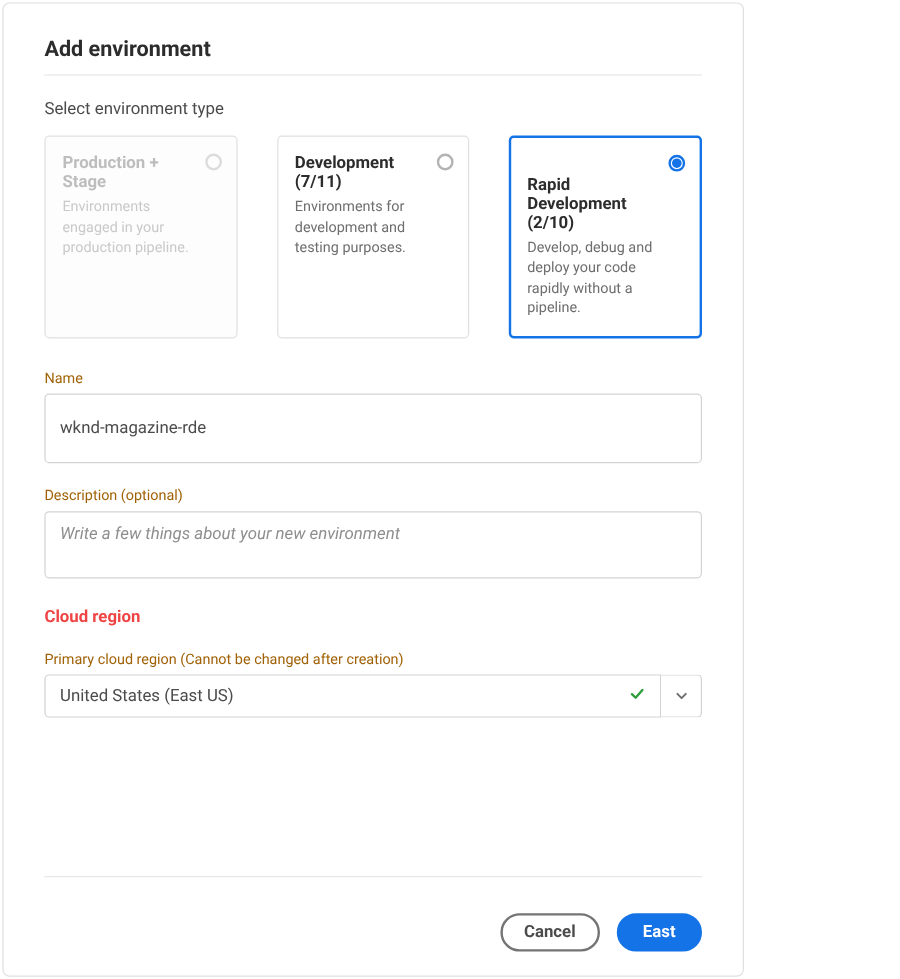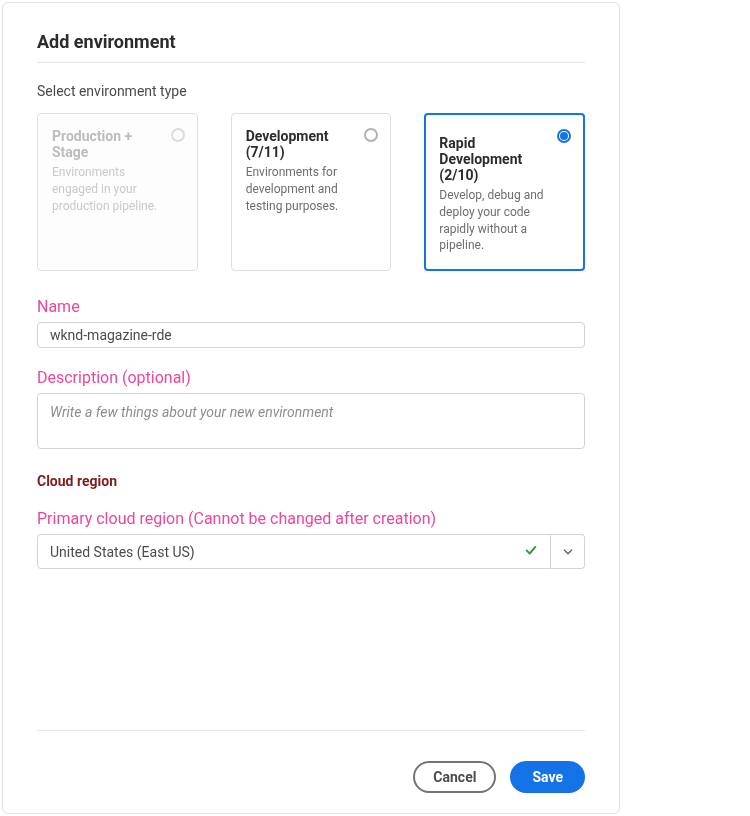--- a/index.html
+++ b/index.html
@@ -51,21 +51,21 @@
       position: relative;
       cursor: pointer;
       min-height: 82px;
     }
     .env-card.disabled {
       cursor: not-allowed;
       background: #fdfdfd;
     }
     .env-card.selected {
       border: 2px solid #1473e6;
-      padding: 20px 13px 15px 13px;
+      padding: 31px 13px 15px 13px;
     }
     .env-card-title {
       font-size: 14px;
       font-weight: 700;
       color: #2c2c2c;
       padding-right: 22px;
       margin-bottom: 4px;
     }
     .env-card.disabled .env-card-title {
       color: #bdbdbd;
@@ -101,29 +101,29 @@
       width: 8px;
       height: 8px;
       border-radius: 50%;
       background: #1473e6;
       display: none;
     }
     .env-card.selected .radio-inner {
       display: block;
     }
     .field-label {
-      font-size: 16px;
-      color: #ec4899;
+      font-size: 12px;
+      color: #a16207;
       margin-bottom: 6px;
     }
     .text-input {
       width: 100%;
       border: 1px solid #d3d3d3;
       border-radius: 4px;
-      padding: 4px 12px;
+      padding: 20px 12px;
       font-size: 14px;
       color: #4b4b4b;
       font-family: inherit;
       outline: none;
     }
     .textarea {
       width: 100%;
       border: 1px solid #d3d3d3;
       border-radius: 4px;
       padding: 10px 12px;
@@ -138,21 +138,21 @@
     .textarea::placeholder {
       color: #8e8e8e;
       font-style: italic;
     }
     .field-block {
       margin-bottom: 20px;
     }
     .section-heading {
       font-size: 14px;
       font-weight: 700;
-      color: #7f1d1d;
+      color: #ef4444;
       margin-bottom: 20px;
     }
     .select-wrapper {
       display: flex;
       width: 100%;
     }
     .select-value {
       flex: 1;
       border: 1px solid #d3d3d3;
       border-right: 1px solid #d3d3d3;
@@ -274,16 +274,16 @@
       <div class="select-dropdown-btn">
         <svg class="chevron-down" viewBox="0 0 10 10">
             <path fill="none" stroke="#6e6e6e" stroke-width="1.6" stroke-linecap="round" stroke-linejoin="round" d="M1.5 3.2 L5 6.8 L8.5 3.2"></path>
           </svg>
       </div>
     </div>
   </div>
 
   <div class="footer">
     <button class="btn btn-secondary">Cancel</button>
-    <button class="btn btn-primary">Save</button>
+    <button class="btn btn-primary">East</button>
   </div>
 
 </div>
 
 </body></html>

